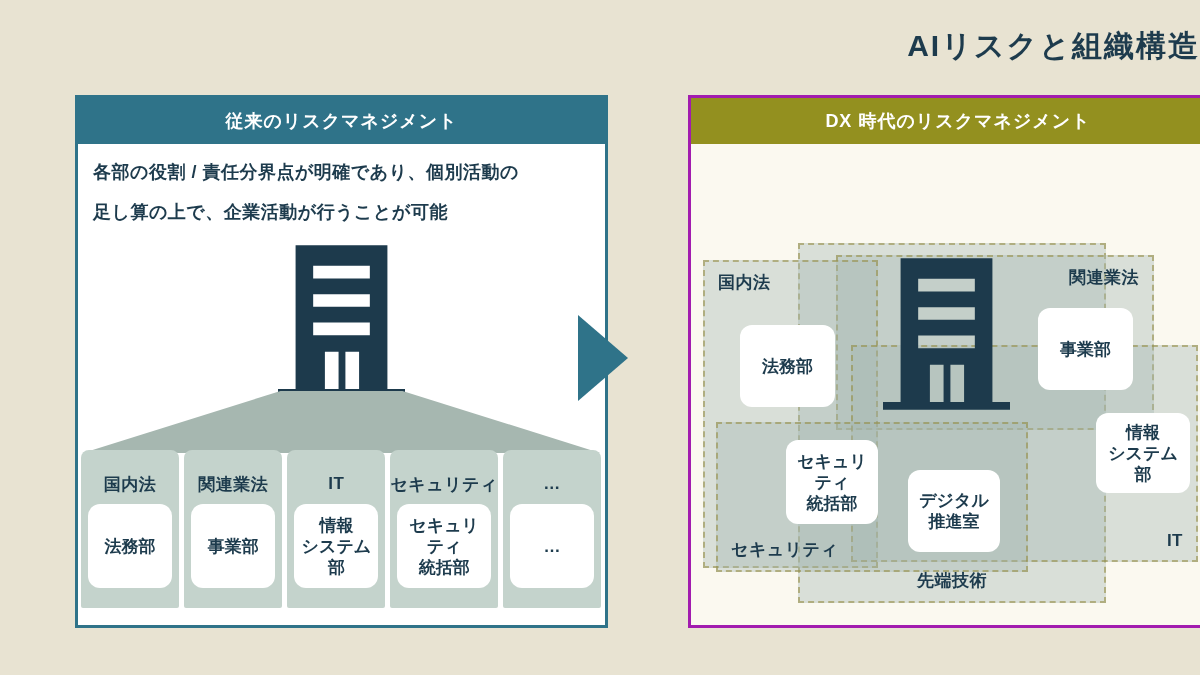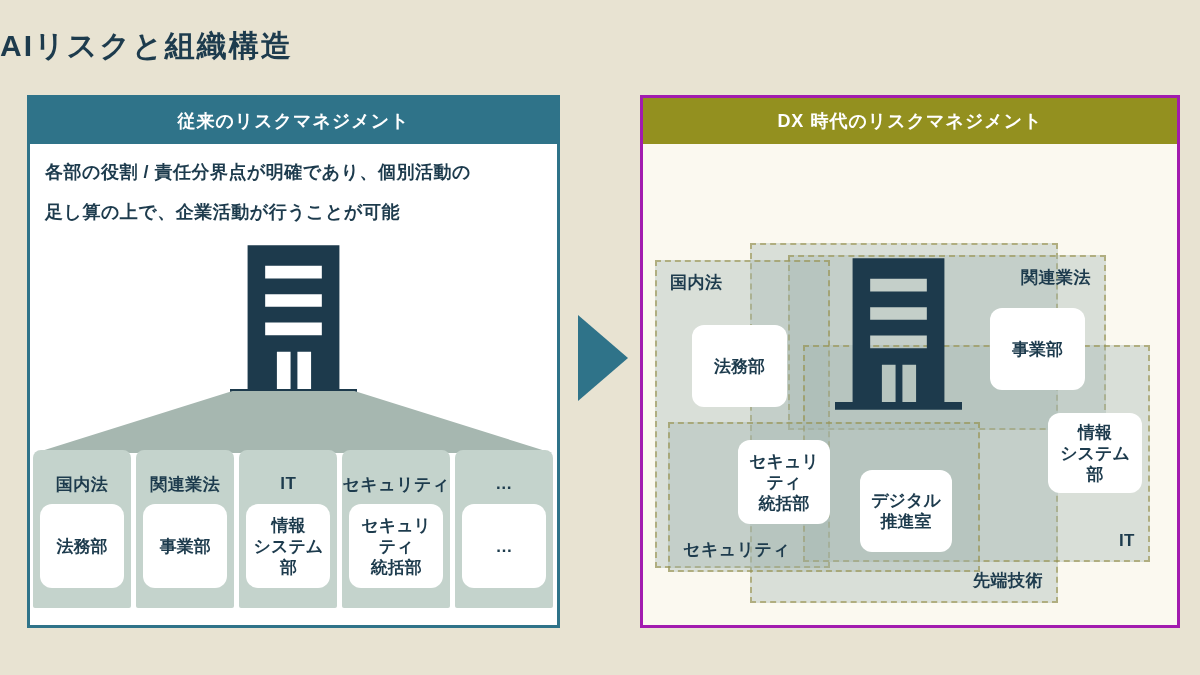--- a/index.html
+++ b/index.html
@@ -3,25 +3,25 @@
 <meta charset="utf-8">
 <style>
   html,body{margin:0;padding:0;}
   .stage{
     position:relative;width:1200px;height:675px;overflow:hidden;
     background:#e8e3d2;
     font-family:"Liberation Sans","DejaVu Sans",sans-serif;
     color:#1d3b4d;
   }
   .title{
-    position:absolute;top:26px;left:0;width:100%;text-align:left;
+    position:absolute;top:26px;left:0;width:100%;text-align:right;
     font-size:30px;font-weight:bold;letter-spacing:2px;color:#1d3b4d;
   }
   
-  .panel{position:absolute;top:95px;width:533px;height:533px;box-sizing:border-box;}
+  .panel{position:absolute;top:95px;width:533px;height:533px;box-sizing:border-box;margin-left:48px;}
   .panel-left{left:27px;border:3px solid #2f7389;background:#ffffff;}
   .panel-right{left:640px;width:540px;border:3px solid #a21caf;background:#fbf9f0;}
   .panel-header{
     height:46px;display:flex;align-items:center;justify-content:center;
     color:#ffffff;font-size:18px;font-weight:bold;letter-spacing:1px;
   }
   .panel-left  .panel-header{background:#2f7389;}
   .panel-right .panel-header{background:#93901f;}
   .panel-body{position:relative;width:100%;height:481px;}
   .desc{
@@ -59,21 +59,21 @@
   }
   
   .zone{
     position:absolute;box-sizing:border-box;
     background:rgba(164,182,175,0.38);
     border:2px dashed rgba(150,143,70,0.60);
     display:flex;padding:9px 13px;
     font-size:17px;font-weight:600;letter-spacing:0.5px;color:#1d3b4d;
   }
   .zone-sentan  {left:107px;top:99px; width:308px;height:360px;
-                 align-items:flex-end;justify-content:flex-end;z-index:10;}
+                 align-items:flex-end;justify-content:center;z-index:10;}
   .zone-kanren  {left:145px;top:111px;width:318px;height:175px;
                  align-items:flex-start;justify-content:flex-end;z-index:11;}
   .zone-kokunai {left:12px; top:116px;width:175px;height:308px;
                  align-items:flex-start;justify-content:flex-start;z-index:12;}
   .zone-it      {left:160px;top:201px;width:347px;height:217px;
                  align-items:flex-end;justify-content:flex-end;z-index:13;}
   .zone-security{left:25px; top:278px;width:312px;height:150px;
                  align-items:flex-end;justify-content:flex-start;z-index:14;}
   
   .dept{

